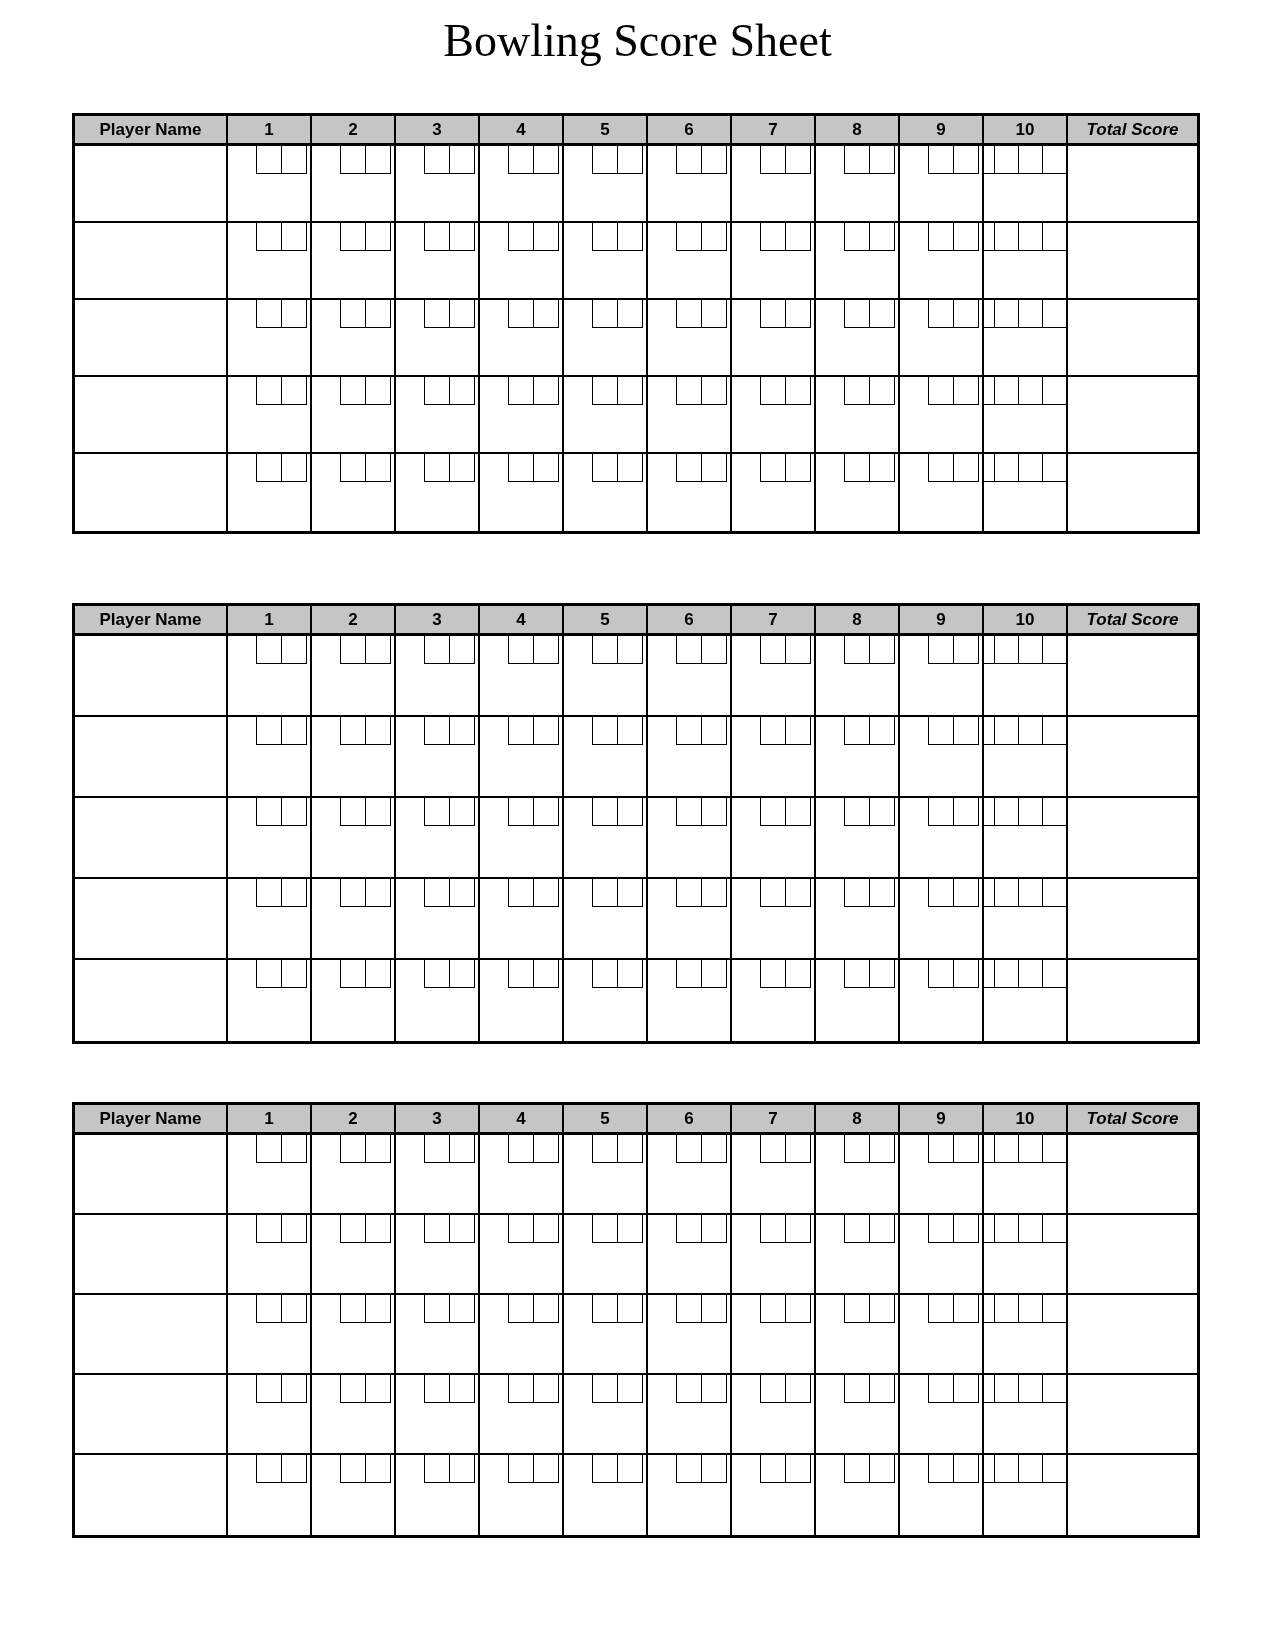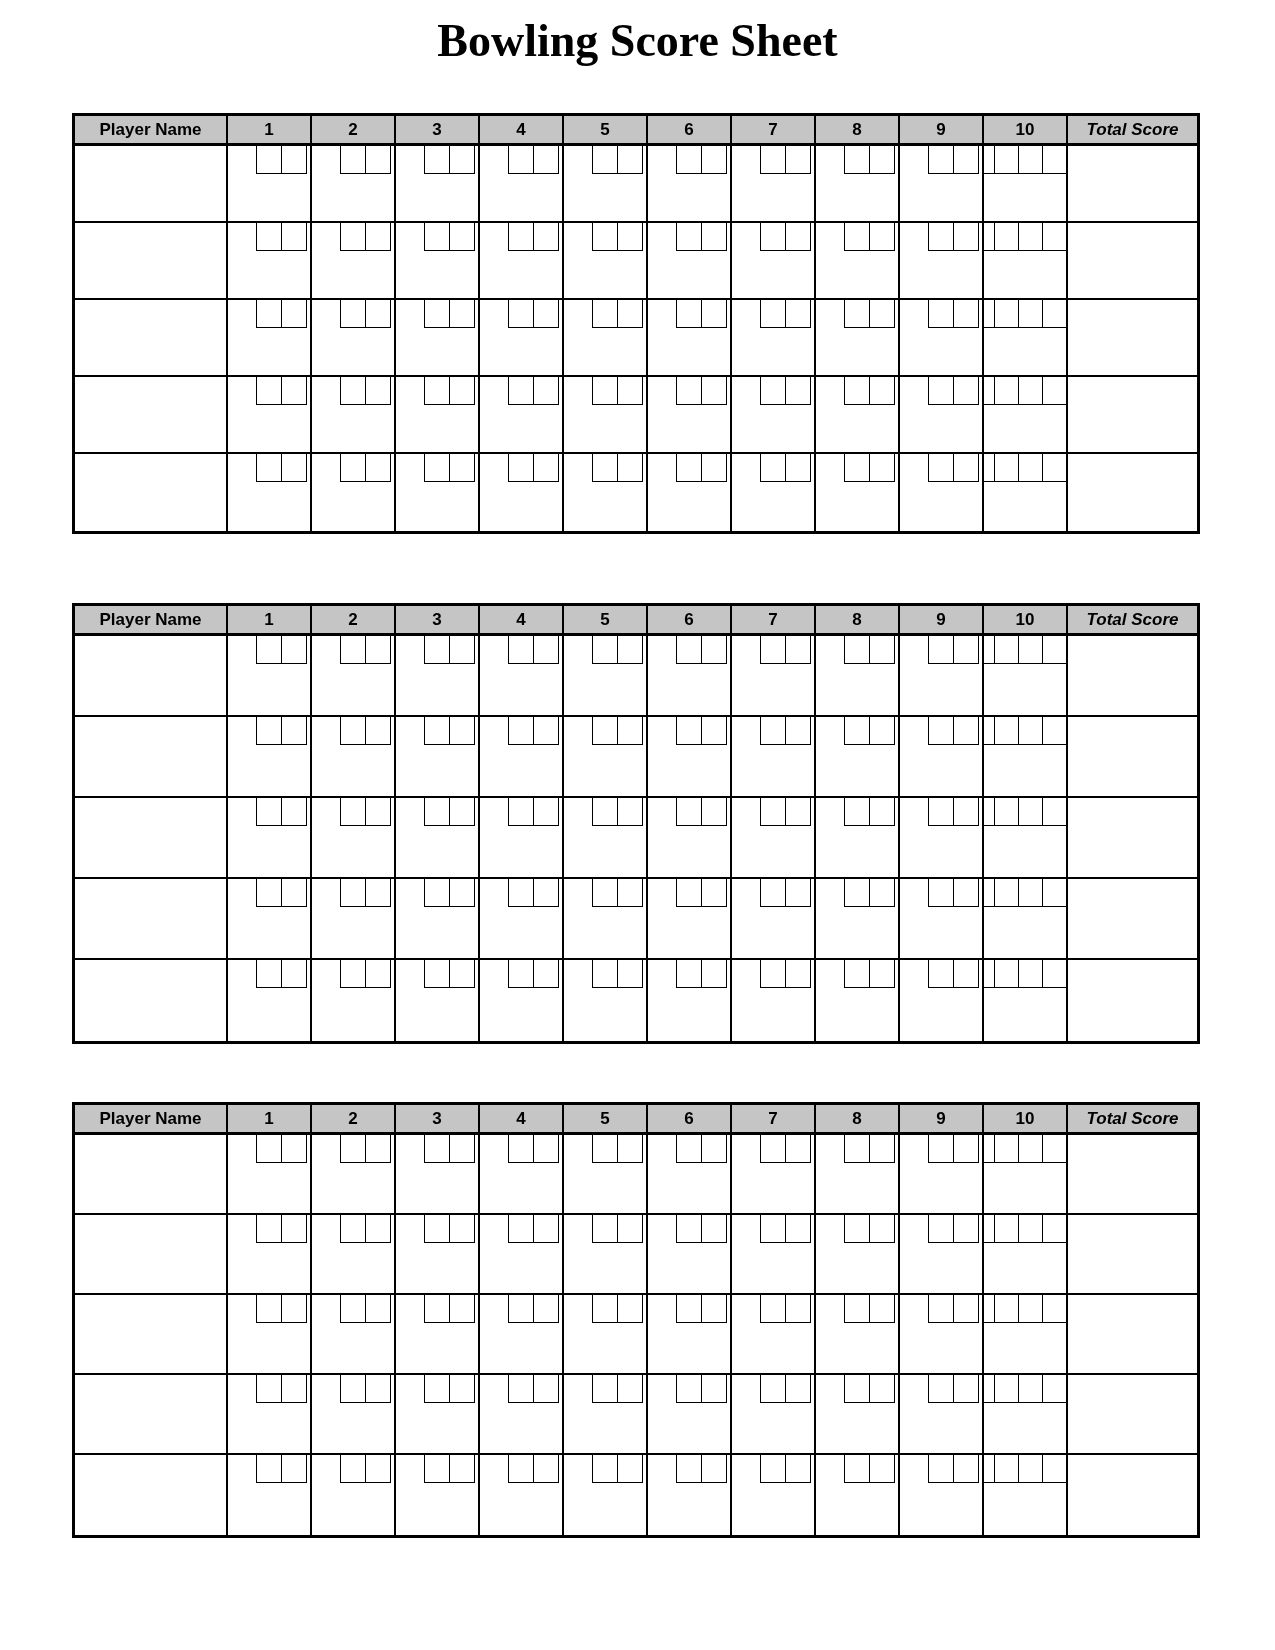--- a/index.html
+++ b/index.html
@@ -13,21 +13,21 @@
     position: relative;
     font-family: "Liberation Sans", sans-serif;
   }
   .page-title {
     position: absolute;
     top: 14px;
     left: 0;
     width: 100%;
     text-align: center;
     font-family: "Liberation Serif", serif;
-    font-weight: bold;
+    font-weight: normal;
     font-size: 46px;
     color: #000000;
   }
   table.score-table {
     position: absolute;
     left: 72px;
     border-spacing: 0;
     border: 3px solid #000000;
     table-layout: fixed;
     border-collapse: separate;

